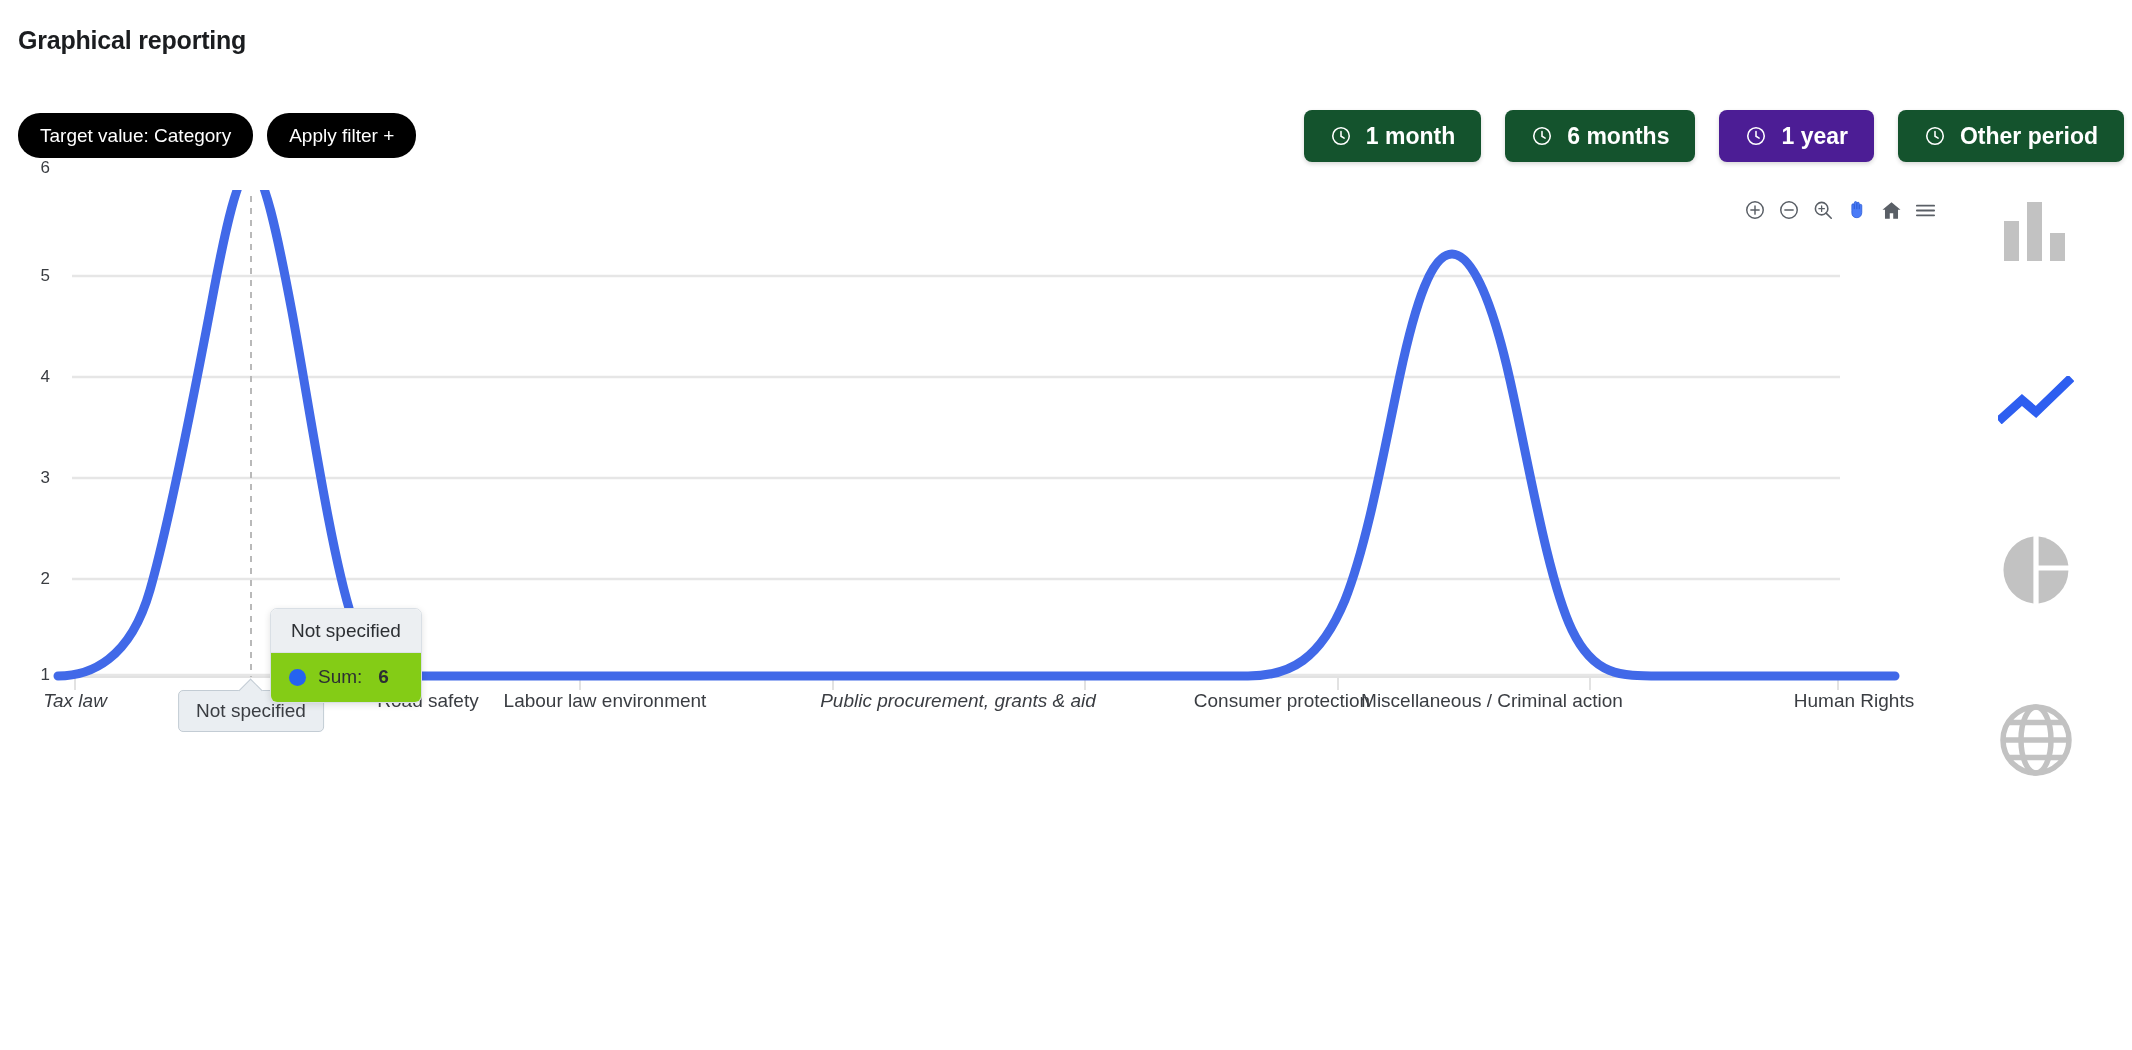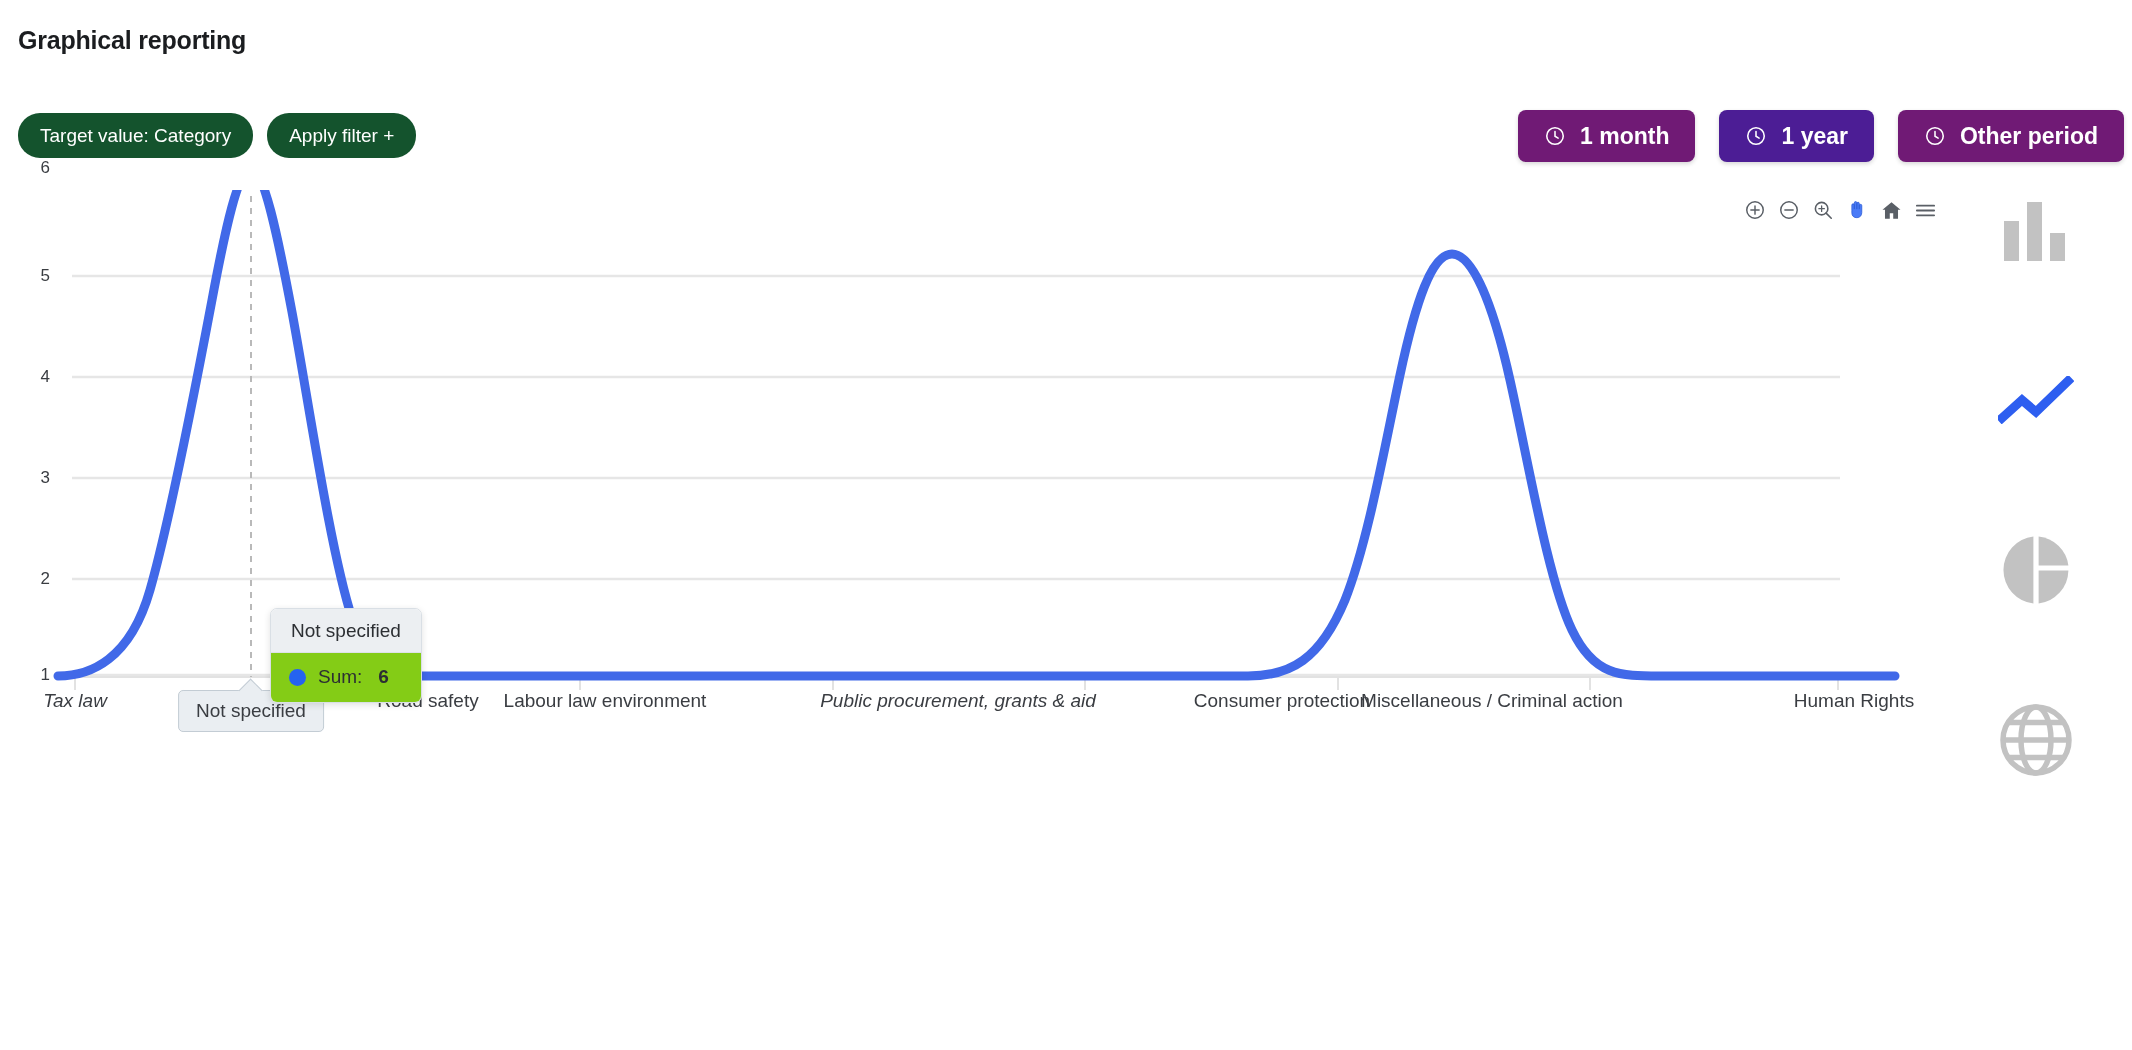--- a/index.html
+++ b/index.html
@@ -15,31 +15,31 @@
 
   
   .page-title {
     position: absolute; left: 18px; top: 26px;
     font-size: 25px; font-weight: bold; color: #1b1d20;
     letter-spacing: -0.2px;
   }
   .filter-row { position: absolute; left: 18px; top: 113px; display: flex; gap: 14px; }
   .pill {
     border: none; border-radius: 22px;
-    background: #14532d; color: #ffffff;
+    background: #000000; color: #ffffff;
     font-family: "Liberation Sans", sans-serif;
     font-size: 19px; font-weight: normal;
     padding: 0 22px; height: 45px; line-height: 45px;
     cursor: pointer; white-space: nowrap;
   }
 
   .period-row { position: absolute; right: 8px; top: 110px; display: flex; gap: 24px; }
   .period-btn {
     border: none; border-radius: 8px;
-    background: #701a75; color: #ffffff;
+    background: #14532d; color: #ffffff;
     font-family: "Liberation Sans", sans-serif;
     font-size: 23px; font-weight: bold;
     height: 52px; padding: 0 26px;
     display: flex; align-items: center; gap: 14px;
     cursor: pointer; white-space: nowrap;
     box-shadow: 0 2px 4px rgba(0,0,0,0.16);
   }
   .period-btn.active { background: #4c1d95; }
   .period-btn svg { display: block; flex: 0 0 auto; }
 
@@ -132,20 +132,29 @@
 
   <div class="period-row">
     <button class="period-btn">
       <span>
         <svg width="22" height="22" viewBox="0 0 24 24" fill="none" stroke="#ffffff" stroke-width="1.7">
           <circle cx="12" cy="12" r="9"></circle>
             <path d="M12 7v5.3l3.4 2.1" stroke-linecap="round"></path>
         </svg>
       </span>
       <span>1 month</span>
+    </button>
+    <button class="period-btn">
+      <span>
+        <svg width="22" height="22" viewBox="0 0 24 24" fill="none" stroke="#ffffff" stroke-width="1.7">
+          <circle cx="12" cy="12" r="9"></circle>
+            <path d="M12 7v5.3l3.4 2.1" stroke-linecap="round"></path>
+        </svg>
+      </span>
+      <span>6 months</span>
     </button>
     <button class="period-btn active">
       <span>
         <svg width="22" height="22" viewBox="0 0 24 24" fill="none" stroke="#ffffff" stroke-width="1.7">
           <circle cx="12" cy="12" r="9"></circle>
             <path d="M12 7v5.3l3.4 2.1" stroke-linecap="round"></path>
         </svg>
       </span>
       <span>1 year</span>
     </button>

